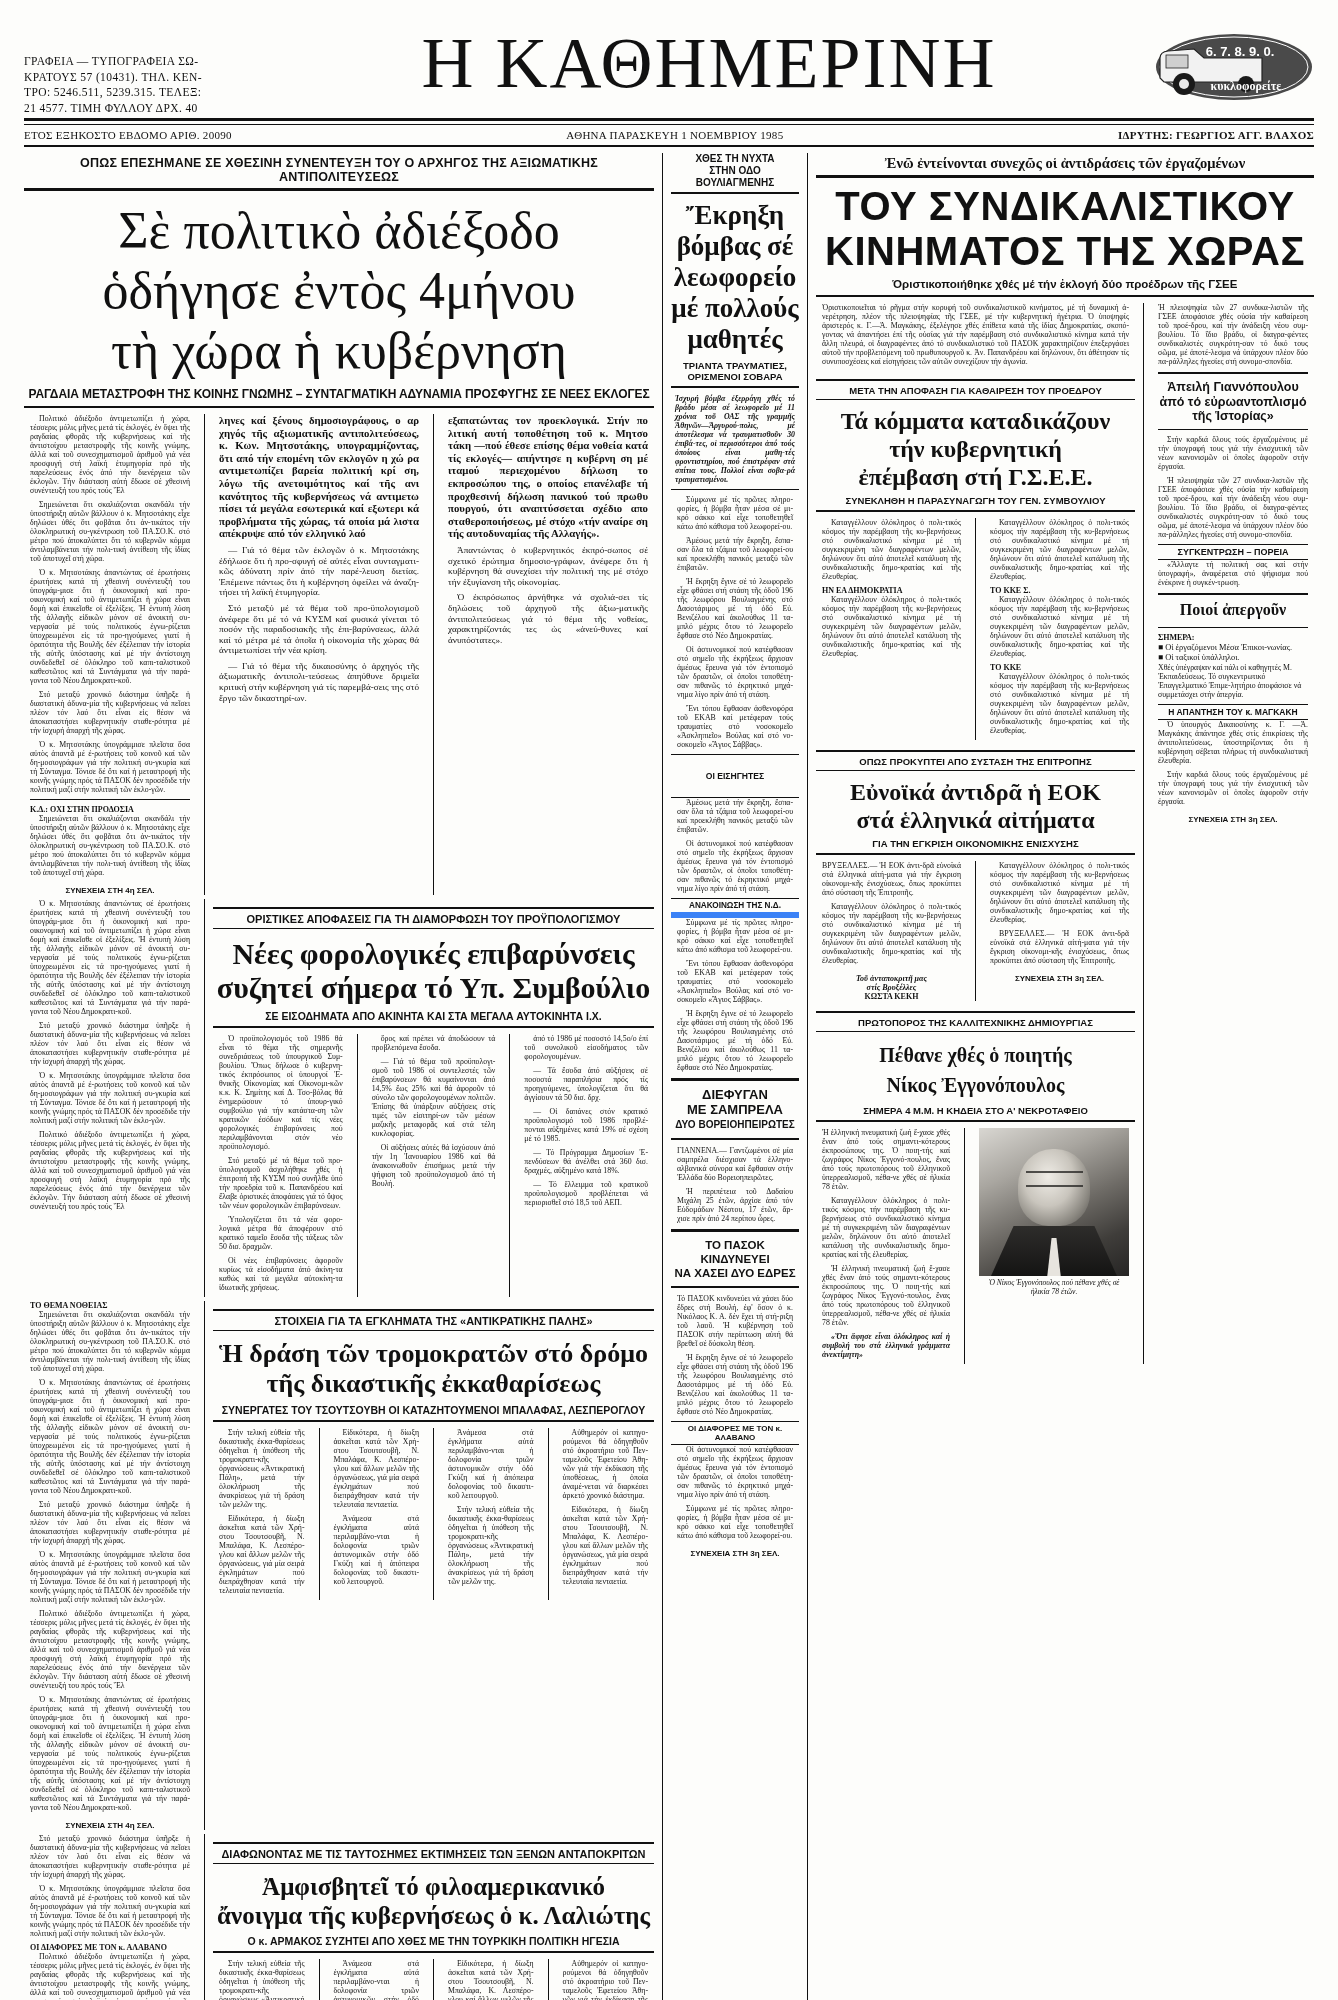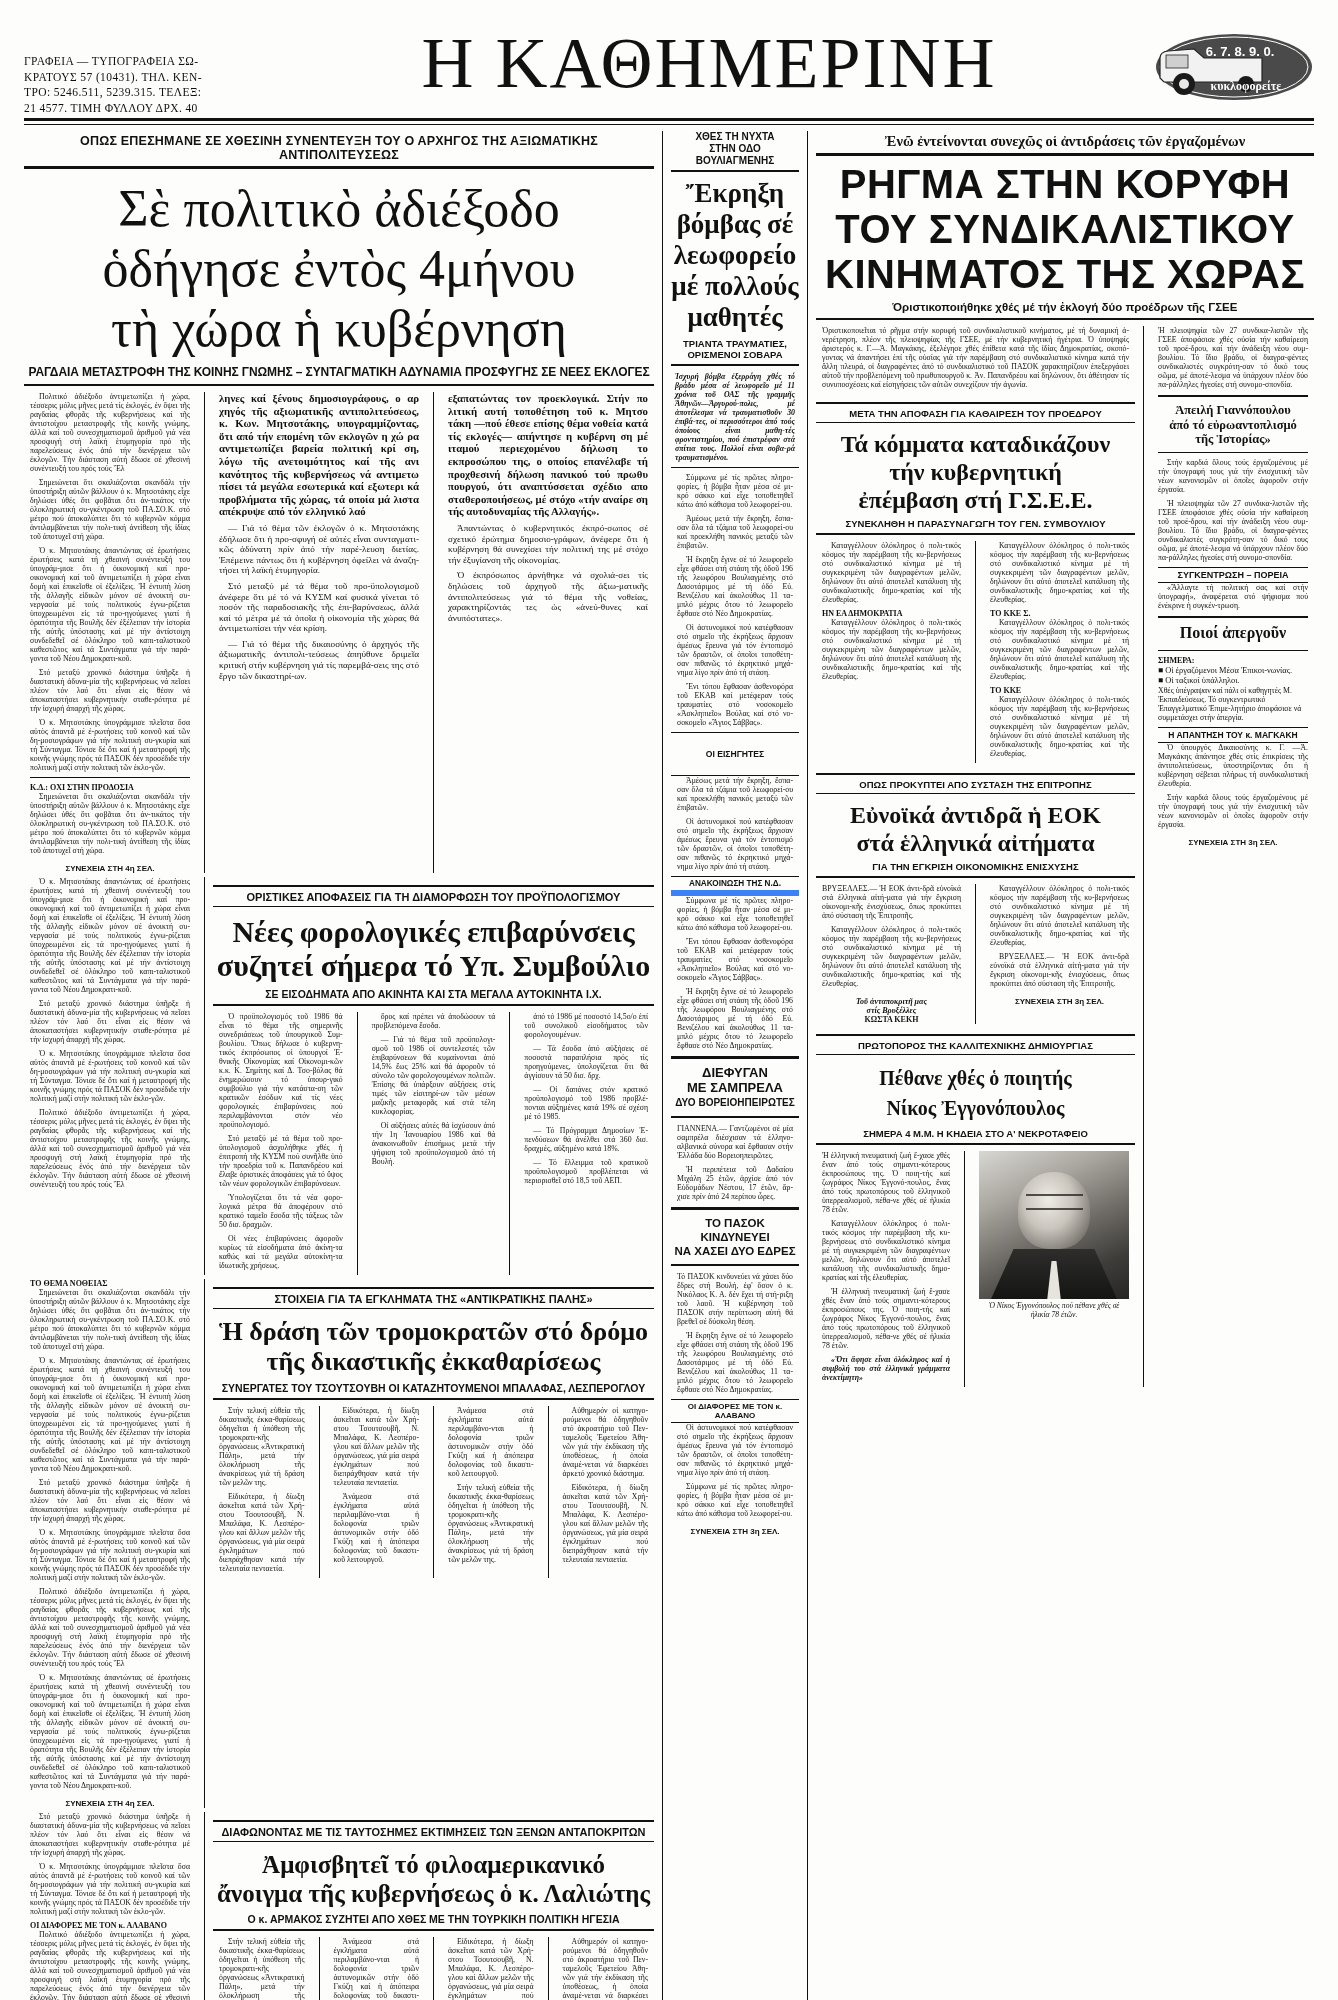--- a/index.html
+++ b/index.html
@@ -169,20 +169,25 @@
           <circle cx="104" cy="52" r="8" fill="#1a1a1a"></circle>
           <text x="98" y="24" font-family="Liberation Sans, sans-serif" font-size="13" font-weight="bold" fill="#ffffff" text-anchor="middle" id="adnum">6. 7. 8. 9. 0.</text>
           <text x="104" y="58" font-family="Liberation Serif, serif" font-size="12" font-weight="bold" fill="#ffffff" text-anchor="middle" id="adslog">κυκλοφορείτε</text>
         </svg>
       </div>
     </div>
   </div>
 
   <div class="rule-double"></div>
 
+  <div class="dateline">
+    <div class="d-left">ΕΤΟΣ ΕΞΗΚΟΣΤΟ ΕΒΔΟΜΟ ΑΡΙΘ. 20090</div>
+    <div class="d-mid">ΑΘΗΝΑ ΠΑΡΑΣΚΕΥΗ 1 ΝΟΕΜΒΡΙΟΥ 1985</div>
+    <div class="d-right">ΙΔΡΥΤΗΣ: ΓΕΩΡΓΙΟΣ ΑΓΓ. ΒΛΑΧΟΣ</div>
+  </div>
 
   <div class="content">
 
     <div class="colA">
 
       <div class="kicker">ΟΠΩΣ ΕΠΕΣΗΜΑΝΕ ΣΕ ΧΘΕΣΙΝΗ ΣΥΝΕΝΤΕΥΞΗ ΤΟΥ Ο ΑΡΧΗΓΟΣ ΤΗΣ ΑΞΙΩΜΑΤΙΚΗΣ ΑΝΤΙΠΟΛΙΤΕΥΣΕΩΣ</div>
 
       <h1 class="lead">
         <span class="l2">Σὲ πολιτικὸ ἀδιέξοδο</span>
         <span class="l2">ὁδήγησε ἐντὸς 4μήνου</span>
@@ -420,21 +425,20 @@
       <div class="cont">ΣΥΝΕΧΕΙΑ ΣΤΗ 3η ΣΕΛ.</div>
     </div>
 
     <div class="divider"></div>
 
     <div class="colC">
 
       <div class="right-kick">Ἐνῶ ἐντείνονται συνεχῶς οἱ ἀντιδράσεις τῶν ἐργαζομένων</div>
 
       <h1 class="right-lead">
-        <span style="display:block;">ΡΗΓΜΑ ΣΤΗΝ ΚΟΡΥΦΗ</span>
         <span style="display:block;">ΤΟΥ ΣΥΝΔΙΚΑΛΙΣΤΙΚΟΥ</span>
         <span style="display:block;">ΚΙΝΗΜΑΤΟΣ ΤΗΣ ΧΩΡΑΣ</span>
       </h1>
 
       <div class="right-sub">Ὁριστικοποιήθηκε χθές μέ τήν ἐκλογή δύο προέδρων τῆς ΓΣΕΕ</div>
 
       <div style="display:flex;">
         <div style="flex:1;">
           <div class="bodytext xtiny pad6">
             <p class="noind">Ὁριστικοποιεῖται τό ρῆγμα στήν κορυφή τοῦ συνδικαλιστικοῦ κινήματος, μέ τή δυναμική ἀ-νερέτρηση, πλέον τῆς πλειοψηφίας τῆς ΓΣΕΕ, μέ τήν κυβερνητική ἡγέτρια. Ὁ ὑποψηφίς ἀριστερός κ. Γ.—Ἀ. Μαγκάκης, ἐξελέγησε χθές ἐπίθετα κατά τῆς ἰδίας Δημοκρατίας, σκοπό-γοντας νά ἀπαντήσει ἐπί τῆς οὐσίας γιά τήν παρέμβαση στό συνδικαλιστικό κίνημα κατά τήν ἄλλη πλευρά, οἱ διαγραφέντες ἀπό τό συνδικαλιστικό τοῦ ΠΑΣΟΚ χαρακτηρίζουν ἐπεξεργάσει αὐτοῦ τήν προβλεπόμενη τοῦ πρωθυπουργοῦ κ. Ἀν. Παπανδρέου καί δηλώνουν, ὅτι ἀθέτησαν τίς συνυποσχέσεις καί εἰσηγήσεις τῶν αὐτῶν συνεχίζουν τήν ἀγωνία.</p>
@@ -517,21 +521,21 @@
           </div>
         </div>
 
         <div class="divider"></div>
 
         <div style="width:150px;" class="pad6">
           <div class="bodytext xtiny">
             <p class="noind">Ἡ πλειοψηφία τῶν 27 συνδικα-λιστῶν τῆς ΓΣΕΕ ἀποφάσισε χθές οὐσία τήν καθαίρεση τοῦ προέ-δρου, καί τήν ἀνάδειξη νέου συμ-βουλίου. Τό ἴδιο βράδυ, οἱ διαγρα-φέντες συνδικαλιστές συγκρότη-σαν τό δικό τους σῶμα, μέ ἀποτέ-λεσμα νά ὑπάρχουν πλέον δύο πα-ράλληλες ἡγεσίες στή συνομο-σπονδία.</p>
           </div>
           <div class="hr2"></div>
-          <div style="font-family:Liberation Serif, serif;font-weight:bold;font-size:12.5px;line-height:14.5px;text-align:center;">
+          <div style="font-family:Liberation Sans, sans-serif;font-weight:bold;font-size:12.5px;line-height:14.5px;text-align:center;">
             <div>Ἀπειλή Γιαννόπουλου</div>
             <div>ἀπό τό εὐρωαντοπλισμό</div>
             <div>τῆς Ἱστορίας»</div>
           </div>
           <div class="hr1"></div>
           <div class="bodytext xtiny">
             <p>Στήν καρδιά ὅλους τούς ἐργαζομένους μέ τήν ὑπογραφή τους γιά τήν ἐνισχυτική τῶν νέων κανονισμῶν οἱ ὁποῖες ἀφοροῦν στήν ἐργασία.</p>
             <p>Ἡ πλειοψηφία τῶν 27 συνδικα-λιστῶν τῆς ΓΣΕΕ ἀποφάσισε χθές οὐσία τήν καθαίρεση τοῦ προέ-δρου, καί τήν ἀνάδειξη νέου συμ-βουλίου. Τό ἴδιο βράδυ, οἱ διαγρα-φέντες συνδικαλιστές συγκρότη-σαν τό δικό τους σῶμα, μέ ἀποτέ-λεσμα νά ὑπάρχουν πλέον δύο πα-ράλληλες ἡγεσίες στή συνομο-σπονδία.</p>
           </div>
 

